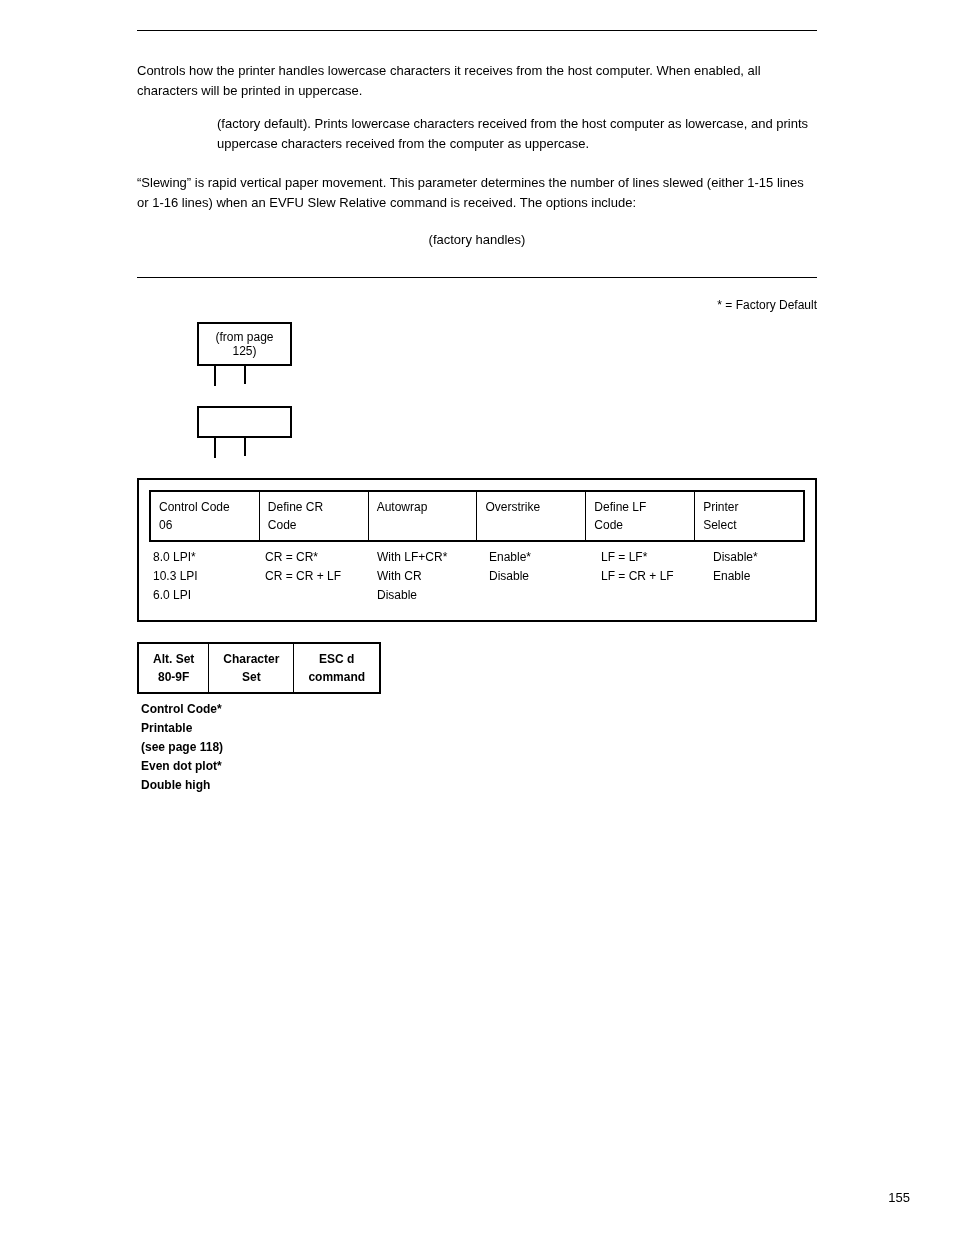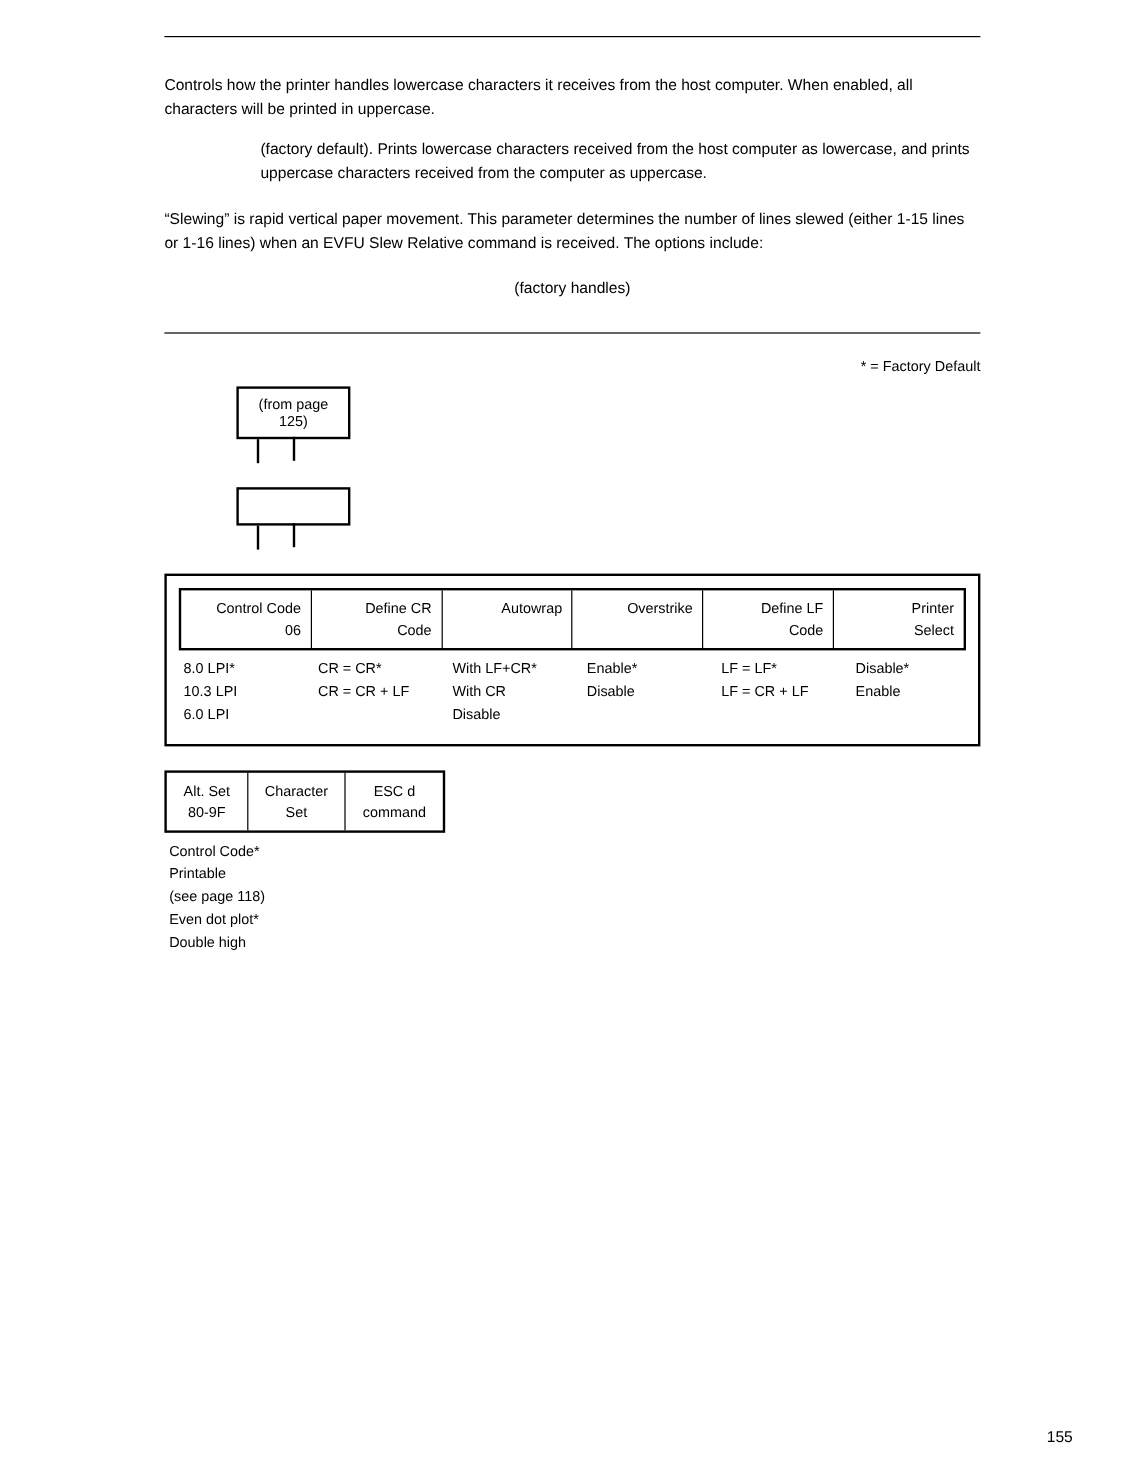--- a/index.html
+++ b/index.html
@@ -102,36 +102,36 @@
       background: #000;
       position: absolute;
       bottom: -20px;
       left: 50%;
       transform: translateX(-50%);
     }
 
     .page-number {
       position: absolute;
       bottom: 30px;
-      right: 60px;
+      right: 44px;
       font-size: 13px;
     }
 
     
     .full-diagram-wrapper {
       position: relative;
       margin-top: 10px;
       padding-bottom: 20px;
     }
 
     .main-box {
       flex: 1;
       border-right: 1px solid #000;
       padding: 6px 8px;
-      text-align: right;
+      text-align: left;
       font-size: 12px;
       line-height: 1.5;
     }
 
     .main-box:last-child {
       border-right: none;
     }
 
     .main-val {
       flex: 1;
@@ -228,21 +228,21 @@
         <div class="main-val">CR = CR*<br>CR = CR + LF</div>
         <div class="main-val">With LF+CR*<br>With CR<br>Disable</div>
         <div class="main-val">Enable*<br>Disable</div>
         <div class="main-val">LF = LF*<br>LF = CR + LF</div>
         <div class="main-val">Disable*<br>Enable</div>
       </div>
 
     </div>
 
     
-    <div style="margin-top:20px;">
+    <div style="margin-top:20px;font-weight:bold;">
       <div style="display:inline-flex; border:2px solid #000;">
         <div class="lower-b">Alt. Set<br>80-9F</div>
         <div class="lower-b">Character<br>Set</div>
         <div class="lower-b">ESC d<br>command</div>
       </div>
       
       <div style="display:flex; margin-top:6px;flex-direction:column;">
         <div class="lower-val">Control Code*<br>Printable</div>
         <div class="lower-val">(see page 118)</div>
         <div class="lower-val">Even dot plot*<br>Double high</div>

